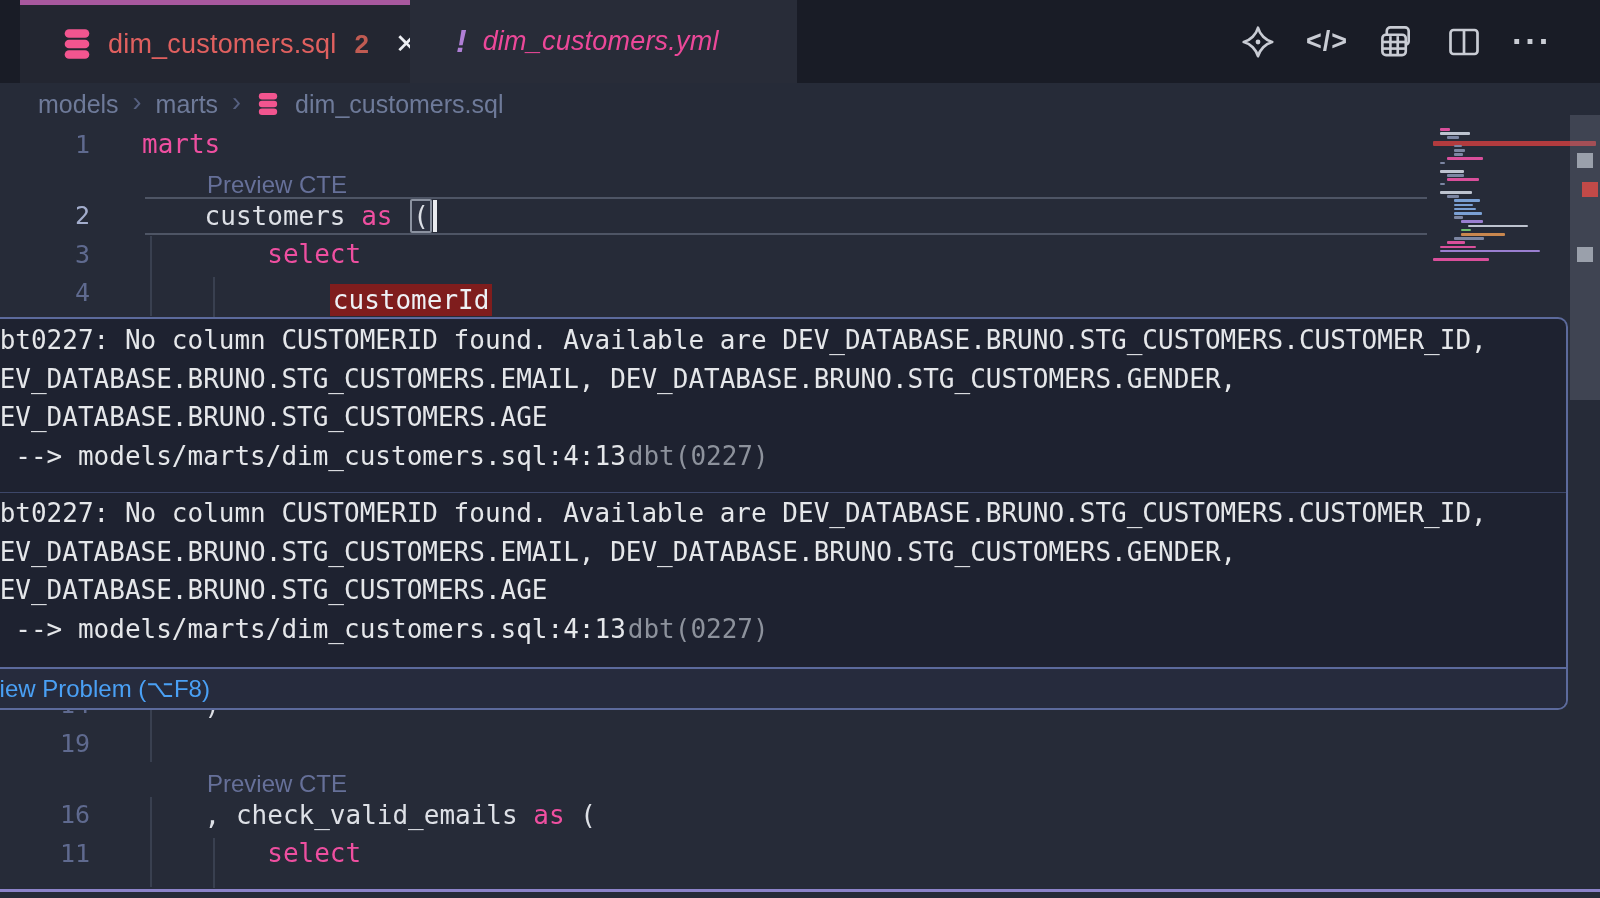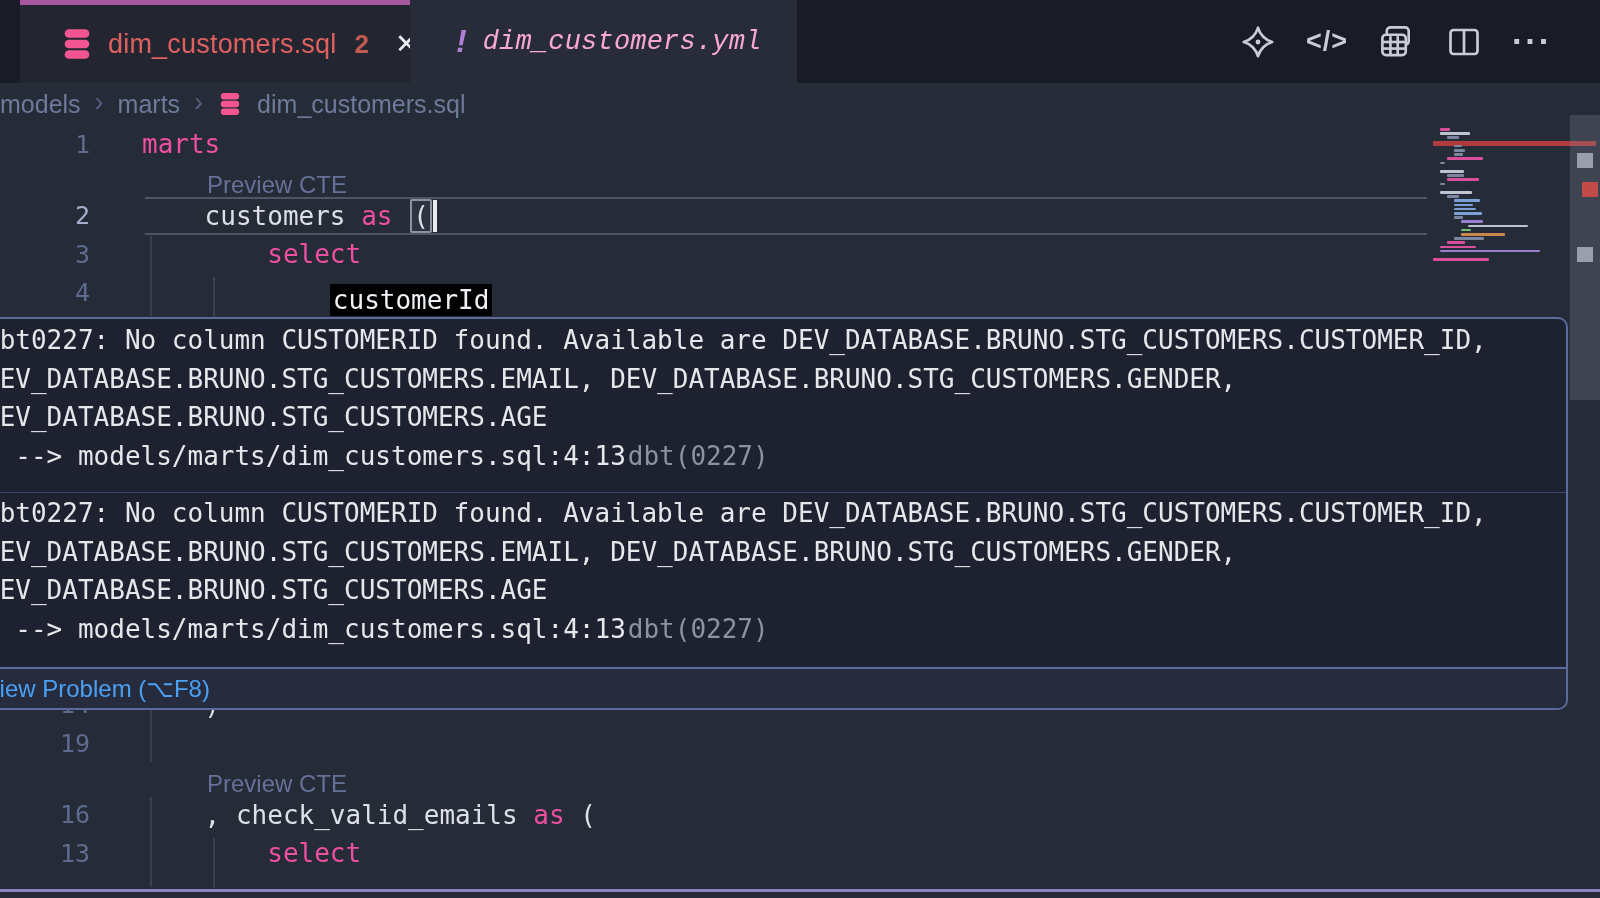--- a/index.html
+++ b/index.html
@@ -8,49 +8,49 @@
     position:relative; width:1600px; height:898px; overflow:hidden;
     background:#262b38; font-family:"Liberation Sans", sans-serif;
   }
   
   .tabbar{ position:absolute; left:0; top:0; width:1600px; height:83px; background:#191c26; }
   .tab{ position:absolute; top:0; height:83px; display:flex; align-items:center; cursor:pointer; }
   .tab.active{ left:20px; width:390px; background:#232631; border-top:5px solid #a8589e; padding-left:42px; gap:16px;}
   .tab.preview{ left:410px; width:387px; background:#282c38; padding-left:46px; gap:16px;}
   .tab-label{ font-size:27px; letter-spacing:.2px; }
   .tab.active .tab-label{ color:#e0605f; }
-  .tab.preview .tab-label{ color:#f9a8d4; font-style:italic;font-family:Liberation Mono, monospace; }
+  .tab.preview .tab-label{ color:#ec4899; font-style:italic; }
   .tab-badge{ color:#c05b52; font-size:26px; font-weight:bold; margin-left:2px; }
   .tab-close{ color:#edeff3; font-size:27px; margin-left:10px; cursor:pointer; }
   .warn-glyph{ color:#b07fd6; font-size:32px; font-weight:bold; font-style:italic; }
   .db-icon svg{ display:block; }
   .actions{ position:absolute; right:48px; top:0; height:83px; display:flex; align-items:center; gap:30px; }
   .actions .act{ color:#c9ccd4; display:flex; align-items:center; cursor:pointer; }
   .act-glyph{ font-size:27px; font-weight:bold; letter-spacing:1px; color:#c9ccd4; }
   .act-more{ font-size:34px; font-weight:bold; letter-spacing:2px; }
   
   .breadcrumb{ position:absolute; left:0; top:83px; width:1600px; height:42px; background:#262b38;
-    display:flex; align-items:center; gap:14px; }
+    display:flex; align-items:center; padding-left:38px; gap:14px; }
   .crumb{ color:#6e7a99; font-size:25px; cursor:pointer; }
   .crumb-sep{ color:#566080; font-size:27px; transform:translateY(-2px); }
   .breadcrumb .db-icon{ margin:0 2px; }
   
   .editor{ position:absolute; left:0; top:125px; width:1600px; height:773px; }
   .code-row{ position:absolute; left:0; width:1600px; height:38.5px; display:flex; align-items:center;
     font-family:"DejaVu Sans Mono", monospace; font-size:26px; }
   .code-row .ln{ width:90px; text-align:right; color:#5f6a8f; font-size:25px; flex:0 0 90px; }
   .code-row.active .ln{ color:#a3adcc; }
   .code-row .code{ margin-left:52px; white-space:pre; color:#dde0e6; display:flex; align-items:center; }
   .code-row.active::before{ content:""; position:absolute; left:145px; width:1282px; top:0; bottom:0;
     border-top:2px solid #4e5565; border-bottom:2px solid #4e5565; }
   .tk-kw{ color:#ee4fa0; }
   .tk-pl{ color:#dde0e6; }
   .tk-br{ border:2px solid #8b92a0; background:#2e3342; border-radius:2px; padding:0 1px; margin-left:2px; color:#dde0e6;}
   .cursor{ display:inline-block; width:4px; height:32px; background:#e9ebef; margin-left:1px; }
-  .tk-err{ position:relative; background:#000000; color:#eef1f5; padding:1px 3px;margin-top:15px; }
+  .tk-err{ position:relative; background:#7f1d1d; color:#eef1f5; padding:1px 3px;margin-top:15px; }
   .tk-err svg{ position:absolute; left:-2px; bottom:-9px; }
   .lens{ position:absolute; color:#667099; font-size:24px; cursor:pointer; }
   .guide{ position:absolute; width:2px; background:#394050; }
   
   .minimap{ position:absolute; left:1433px; top:-7px; width:137px; height:260px; cursor:pointer; }
   .mrow{ position:absolute; height:2.6px; border-radius:1px; }
   .scrollbar{ position:absolute; left:1570px; top:-125px; width:30px; height:898px; }
   .thumb{ position:absolute; left:0; top:115px; width:30px; height:285px; background:rgba(128,134,150,.28); }
   .mark{ position:absolute; width:16px; height:15px; }
   
@@ -161,21 +161,21 @@
         <div class="code-row" style="top: 599px;">
           <span class="ln">19</span>
           <span class="code"></span>
         </div>
         <div class="lens" style="top: 645px; left: 207px;">Preview CTE</div>
         <div class="code-row" style="top: 670.5px;">
           <span class="ln">16</span>
           <span class="code"><span class="tk-pl">    , check_valid_emails </span><span class="tk-kw">as</span><span class="tk-pl"> (</span></span>
         </div>
         <div class="code-row" style="top: 709px;">
-          <span class="ln">13</span>
+          <span class="ln">11</span>
           <span class="code"><span class="tk-pl">        </span><span class="tk-kw">select</span></span>
         </div>
       </div>
 
     <div class="guide" style="left:150px; top:111px;  height:80px;"></div>
     <div class="guide" style="left:213px; top:152px; height:40px;"></div>
     <div class="guide" style="left:150px; top:577px; height:60px;"></div>
     <div class="guide" style="left:150px; top:672px; height:90px;"></div>
     <div class="guide" style="left:213px; top:713px; height:50px;"></div>
 

